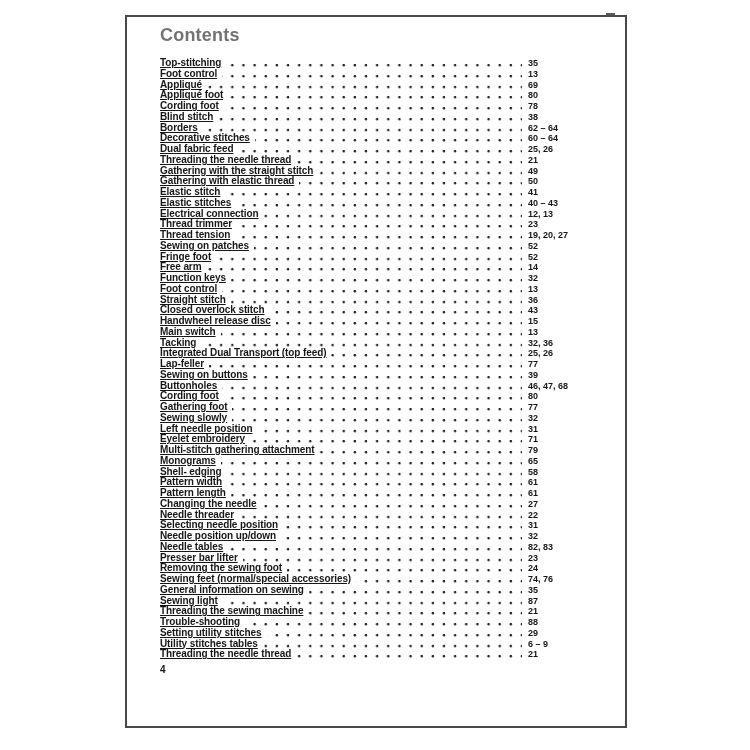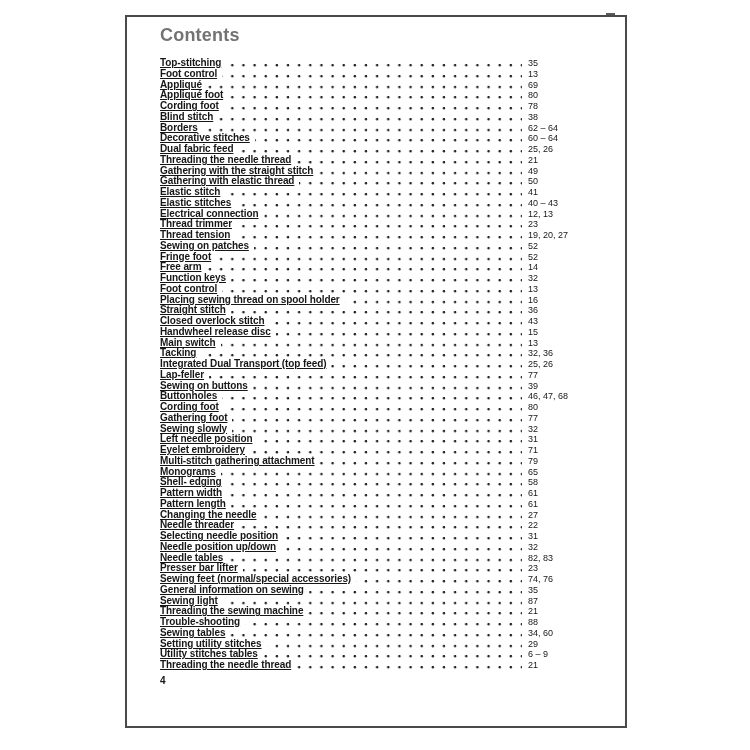--- a/index.html
+++ b/index.html
@@ -72,21 +72,21 @@
   .sp {
     flex: 1 1 auto;
   }
   .pg {
     position: relative;
     flex: 0 0 70px;
     background: #ffffff;
     padding-left: 6px;
     box-sizing: border-box;
     font-size: 9px;
-    font-weight: normal;
+    font-weight: bold;
     color: #161616;
     white-space: nowrap;
   }
   .folio {
     margin-top: 4px;
     font-size: 10px;
     font-weight: bold;
     color: #161616;
   }
 </style>
@@ -202,25 +202,20 @@
           <span class="lbl">Function keys</span>
           <span class="sp"></span>
           <span class="pg">32</span>
         </div>
         <div class="row">
           <span class="lbl">Foot control</span>
           <span class="sp"></span>
           <span class="pg">13</span>
         </div>
         <div class="row">
-          <span class="lbl">Placing sewing thread on spool holder</span>
-          <span class="sp"></span>
-          <span class="pg">16</span>
-        </div>
-        <div class="row">
           <span class="lbl">Straight stitch</span>
           <span class="sp"></span>
           <span class="pg">36</span>
         </div>
         <div class="row">
           <span class="lbl">Closed overlock stitch</span>
           <span class="sp"></span>
           <span class="pg">43</span>
         </div>
         <div class="row">
@@ -332,20 +327,25 @@
           <span class="lbl">Needle tables</span>
           <span class="sp"></span>
           <span class="pg">82, 83</span>
         </div>
         <div class="row">
           <span class="lbl">Presser bar lifter</span>
           <span class="sp"></span>
           <span class="pg">23</span>
         </div>
         <div class="row">
+          <span class="lbl">Removing the sewing foot</span>
+          <span class="sp"></span>
+          <span class="pg">24</span>
+        </div>
+        <div class="row">
           <span class="lbl">Sewing feet (normal/special accessories)</span>
           <span class="sp"></span>
           <span class="pg">74, 76</span>
         </div>
         <div class="row">
           <span class="lbl">General information on sewing</span>
           <span class="sp"></span>
           <span class="pg">35</span>
         </div>
         <div class="row">
@@ -355,25 +355,20 @@
         </div>
         <div class="row">
           <span class="lbl">Threading the sewing machine</span>
           <span class="sp"></span>
           <span class="pg">21</span>
         </div>
         <div class="row">
           <span class="lbl">Trouble-shooting</span>
           <span class="sp"></span>
           <span class="pg">88</span>
-        </div>
-        <div class="row">
-          <span class="lbl">Sewing tables</span>
-          <span class="sp"></span>
-          <span class="pg">34, 60</span>
         </div>
         <div class="row">
           <span class="lbl">Setting utility stitches</span>
           <span class="sp"></span>
           <span class="pg">29</span>
         </div>
         <div class="row">
           <span class="lbl">Utility stitches tables</span>
           <span class="sp"></span>
           <span class="pg">6 – 9</span>

